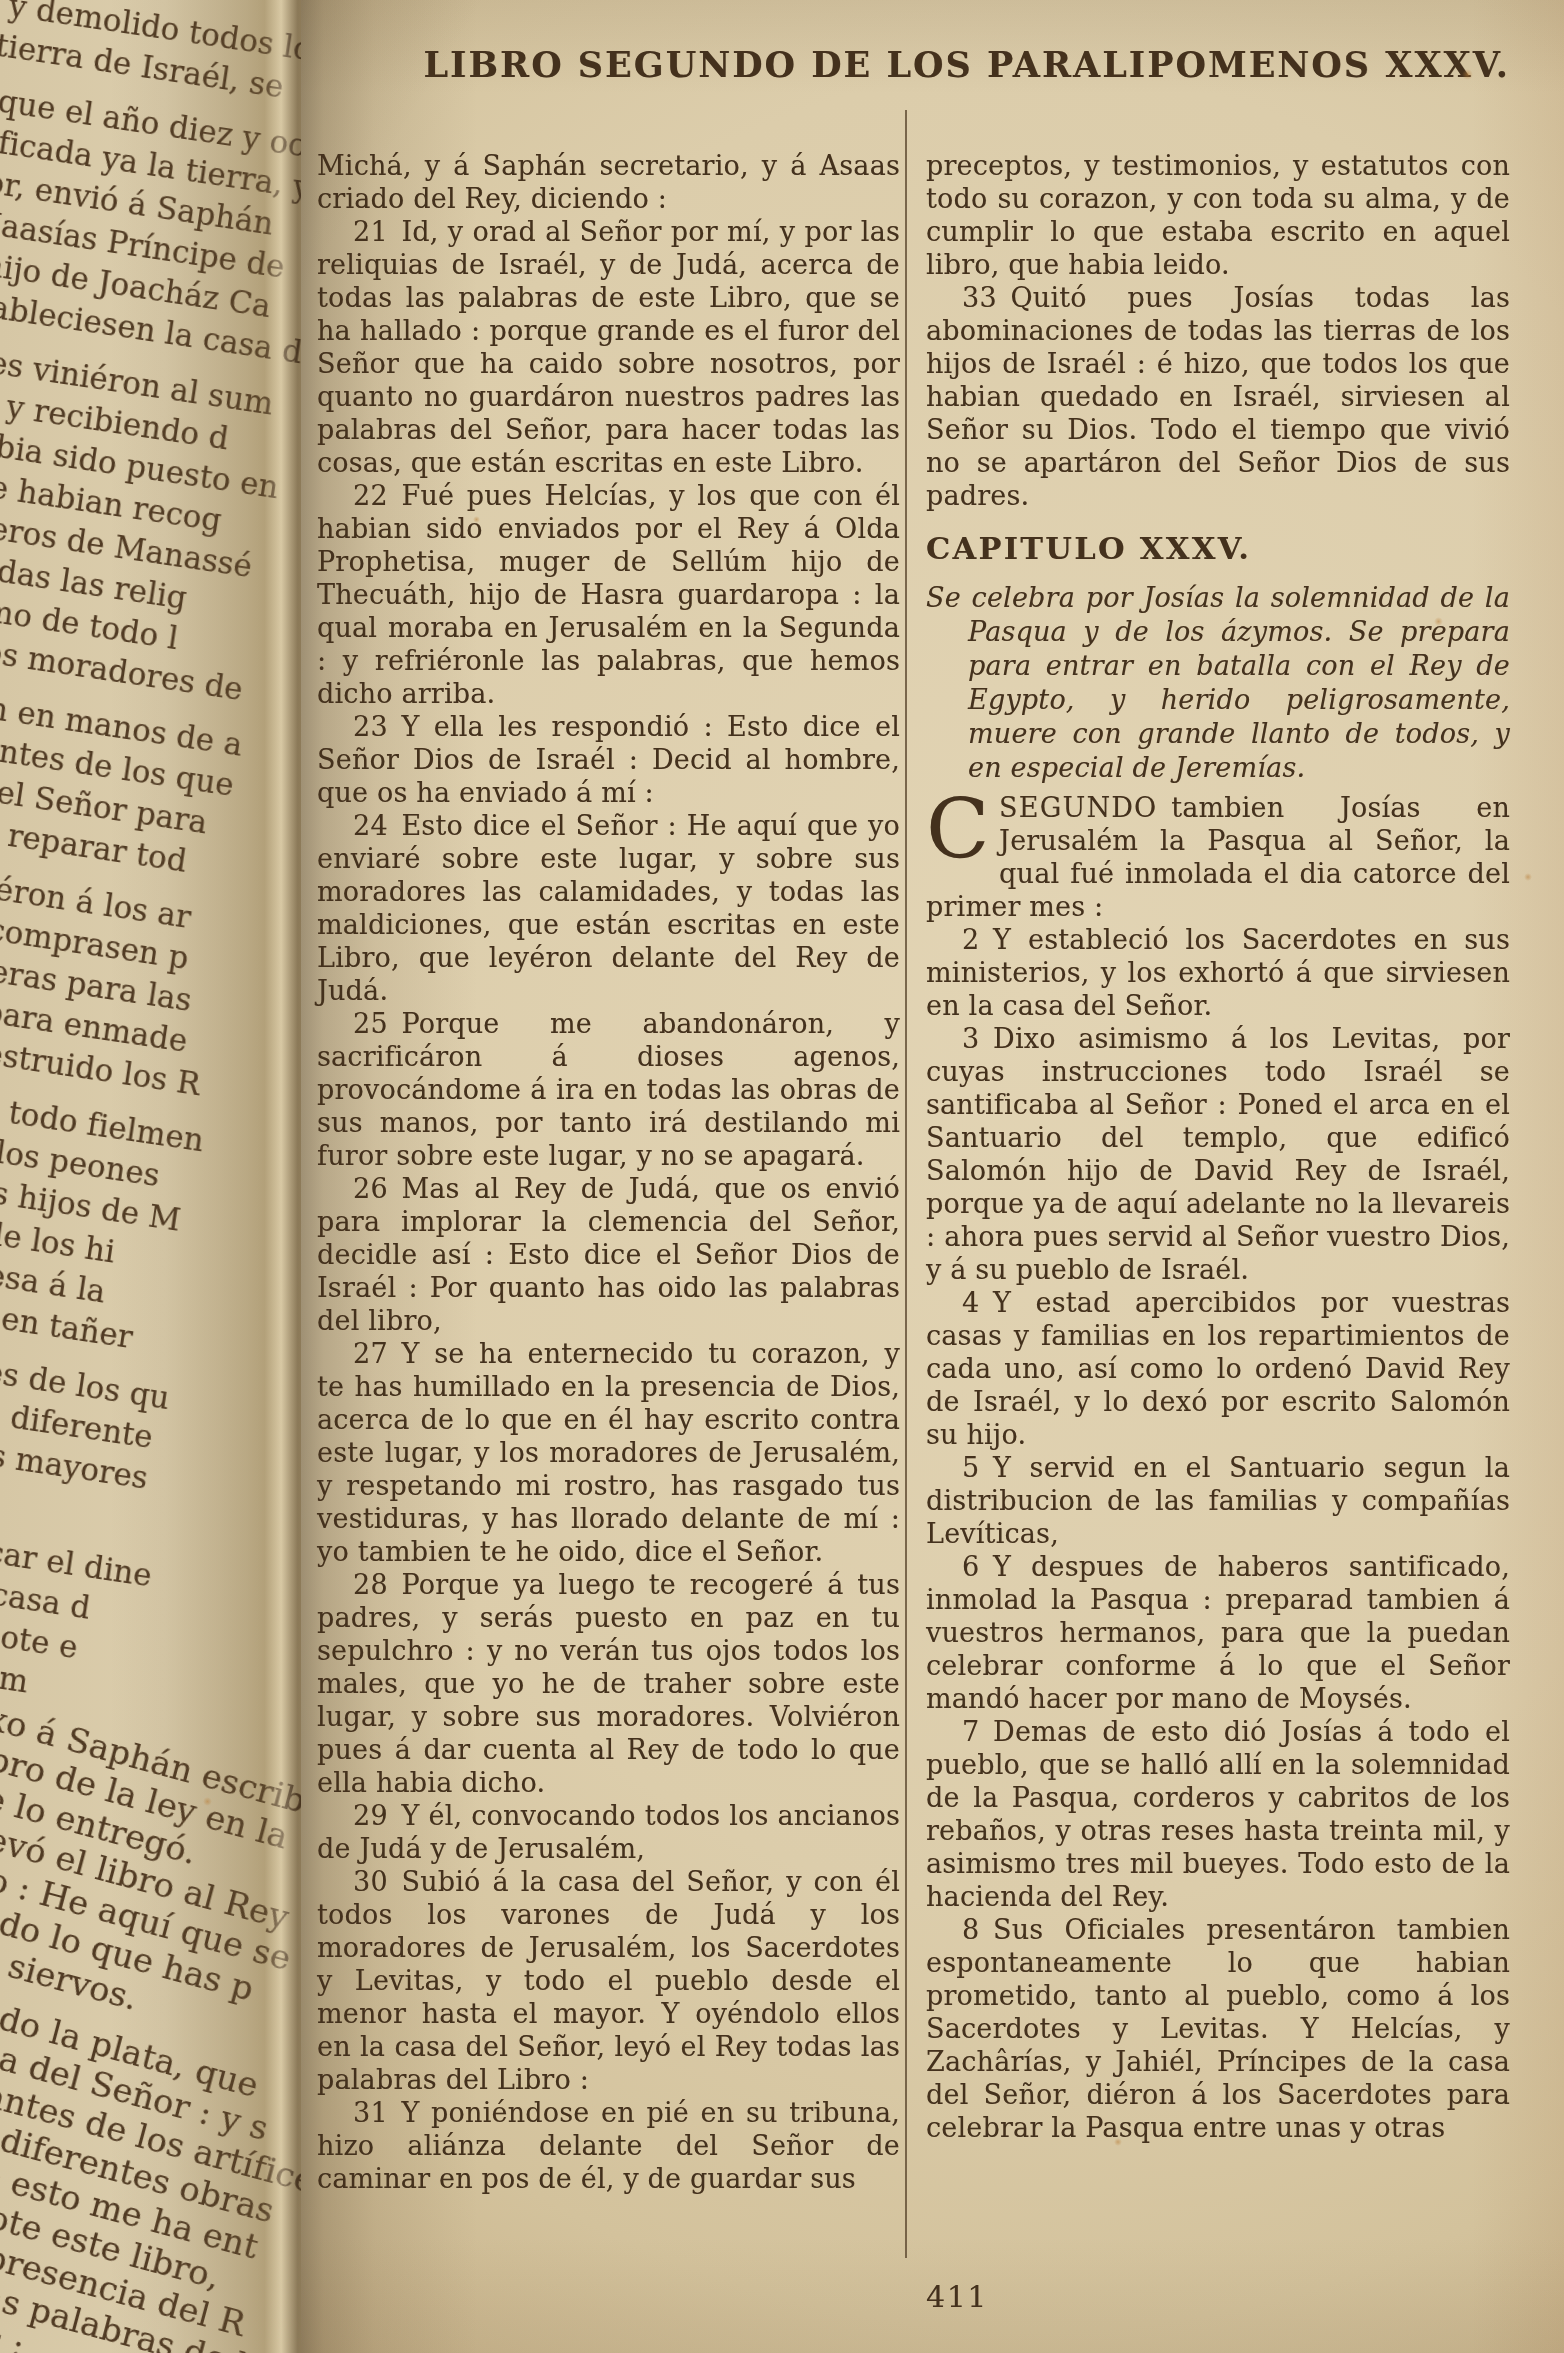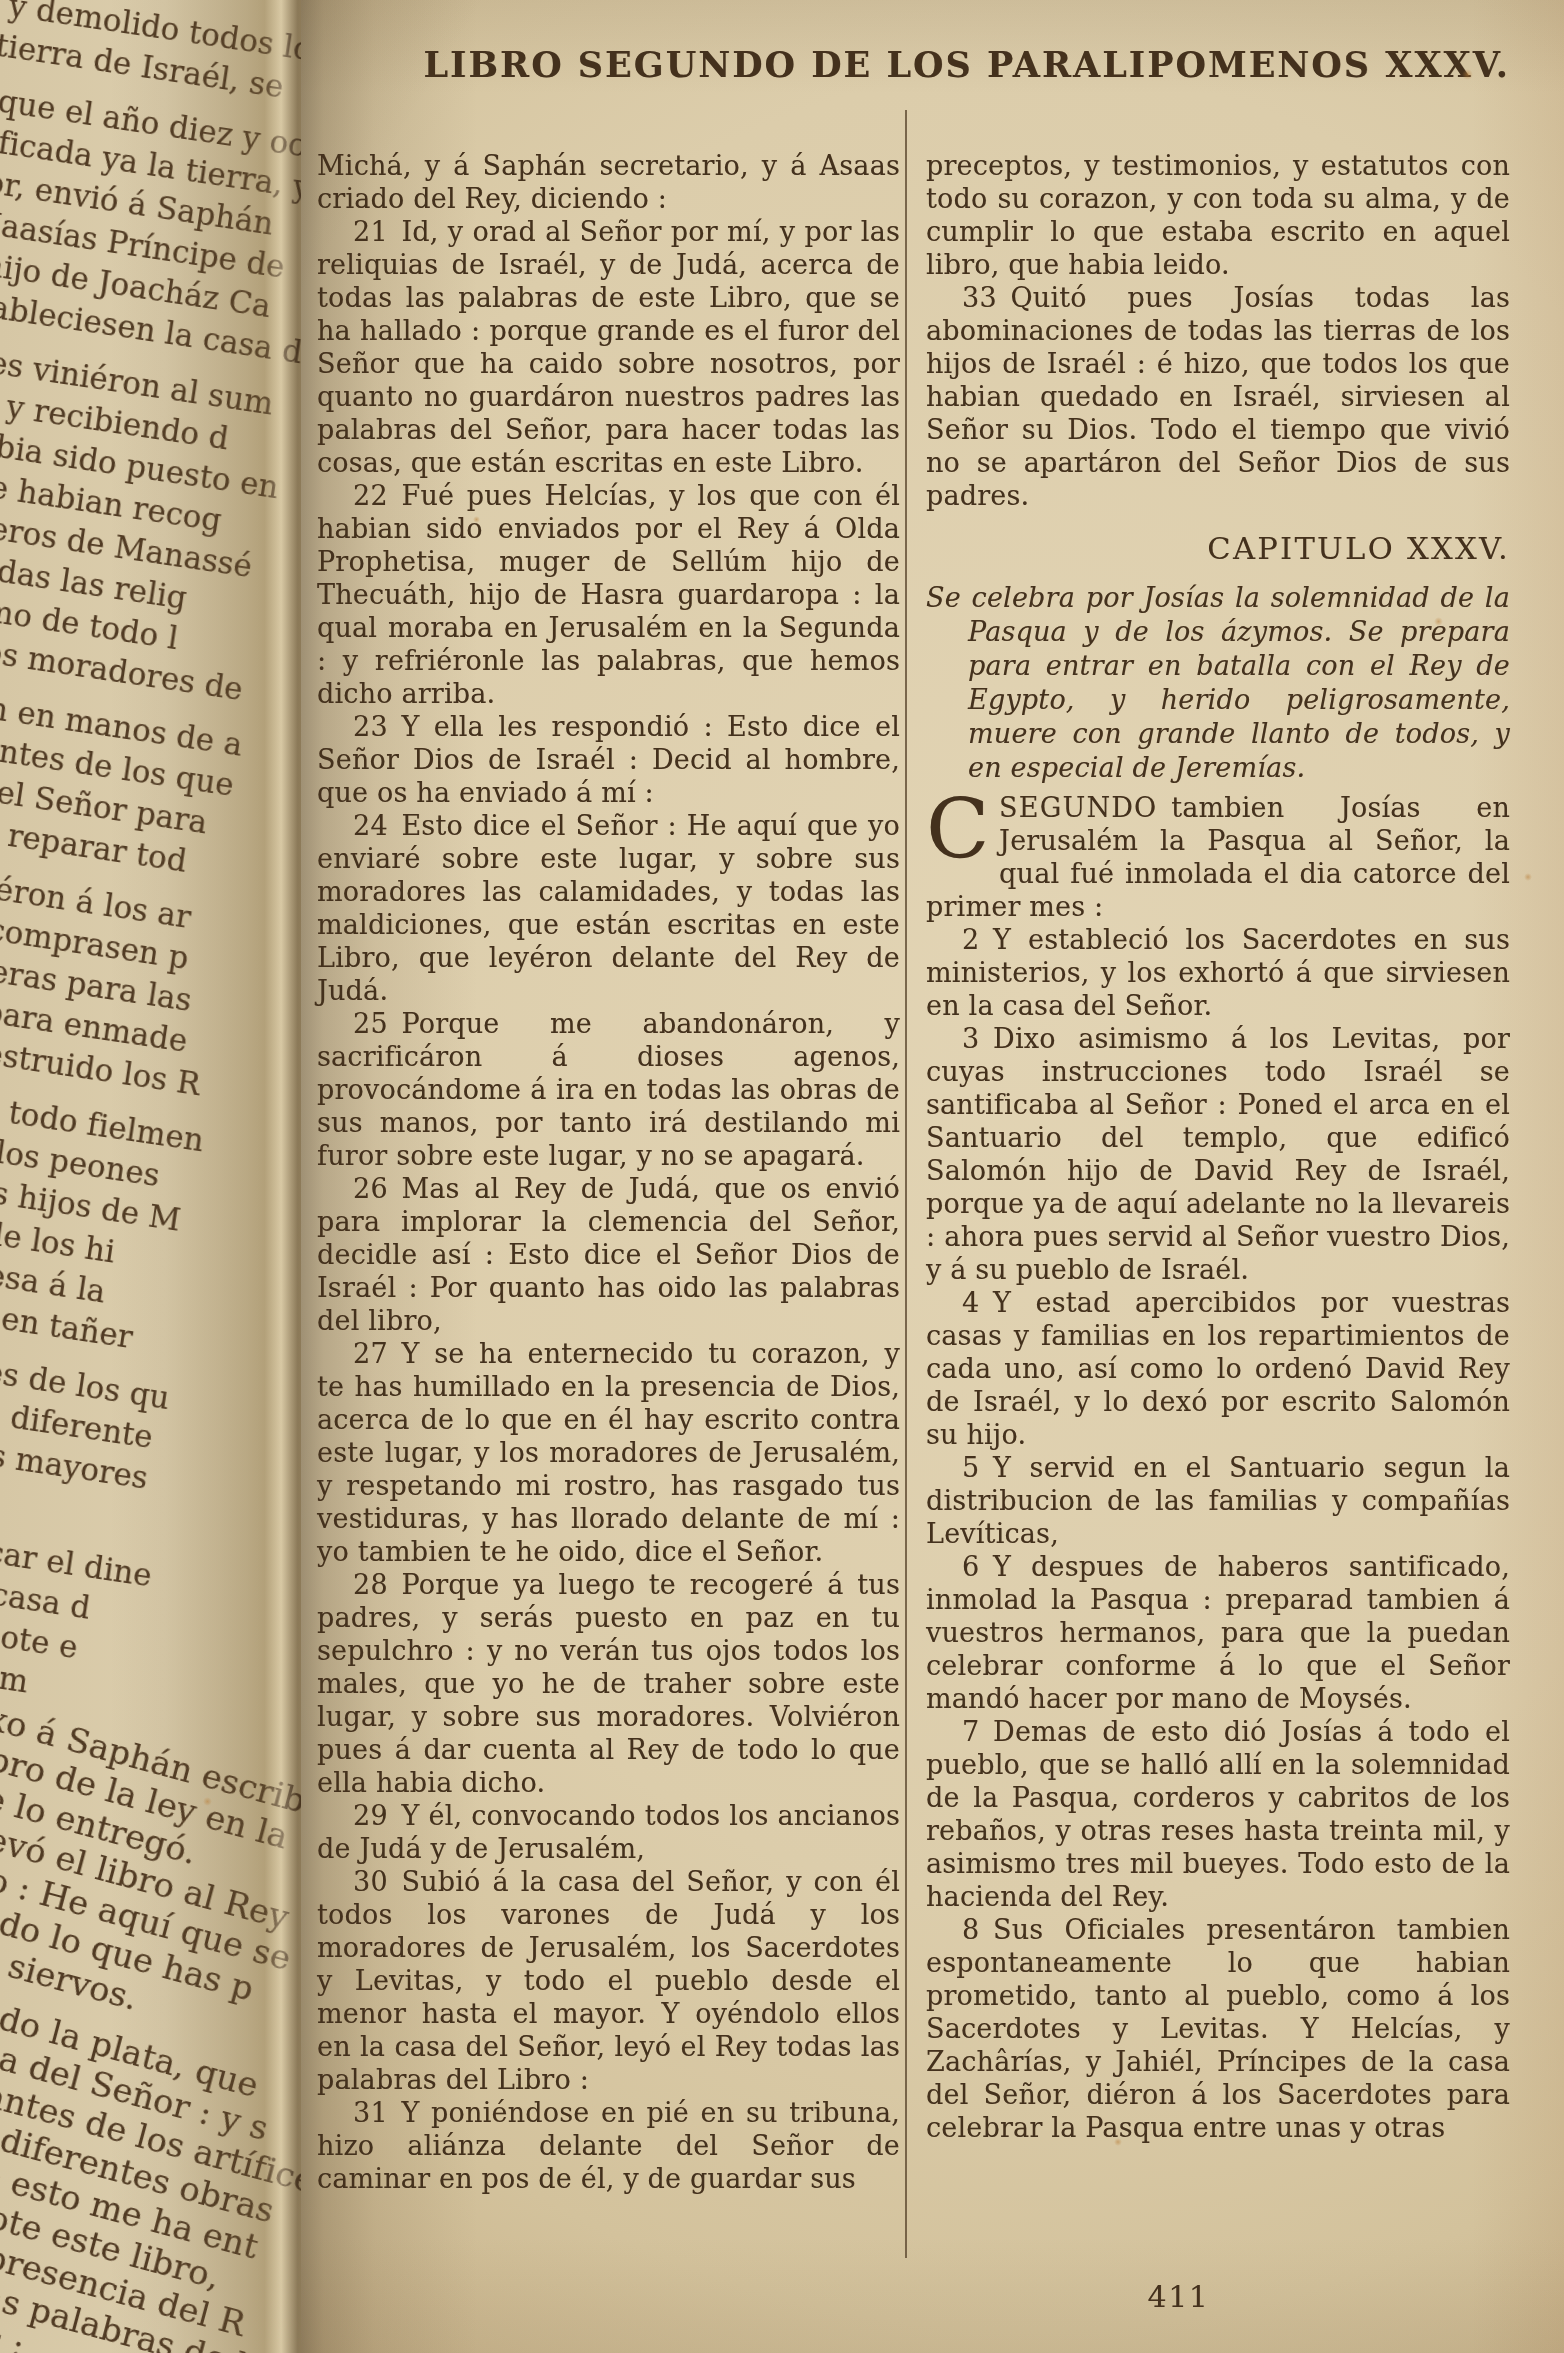--- a/index.html
+++ b/index.html
@@ -61,36 +61,36 @@
 
   .col p { margin:0; text-indent:36px; }
   .col p.cont { text-indent:0; }
 
   .divider {
     position:absolute; left:905px; top:110px; width:2.3px; height:2148px;
     background:var(--divider,#5d4930); opacity:.78; filter:blur(0.3px);
   }
 
   .chapter-heading {
-    text-align:right; text-indent:0 !important; font-size:30.5px; letter-spacing:2.3px;
-    font-weight:normal; margin:20.3px 0 15.6px 0 !important;
+    text-align:left; text-indent:0 !important; font-size:30.5px; letter-spacing:2.3px;
+    font-weight:bold; margin:20.3px 0 15.6px 0 !important;
   }
   .summary {
     font-style:italic; padding-left:42px; text-indent:-42px !important;
     line-height:34px; margin-bottom:6.3px !important;
   }
   .dropcap-para { text-indent:0 !important; }
   .dropcap {
     float:left; font-size:83px; line-height:66px; margin:6.3px 9.4px 0 0;
     color:var(--ink,#44311d);
   }
   .dropcap-rest { letter-spacing:1.2px; }
 
   .page-number {
-    position:absolute; left:926px; top:2279px; width:505px; text-align:center;
+    position:absolute; left:926px; top:2279px; width:505px; text-align:left;
     font-size:30px; letter-spacing:1.6px; color:var(--ink,#44311d);
     text-shadow:0.2px 0.3px 0.4px rgba(70,50,30,.32);
   }
 
   
   .fox { position:absolute; border-radius:50%; pointer-events:none;
          background:radial-gradient(circle, var(--foxing,#b97f3a) 0%, rgba(185,127,58,0) 70%);
          opacity:.55; }
   .fx1 { left:1462px; top:69px;  width:11px; height:11px; }
   .fx2 { left:1434px; top:617px; width:9.4px; height:9.4px; }

